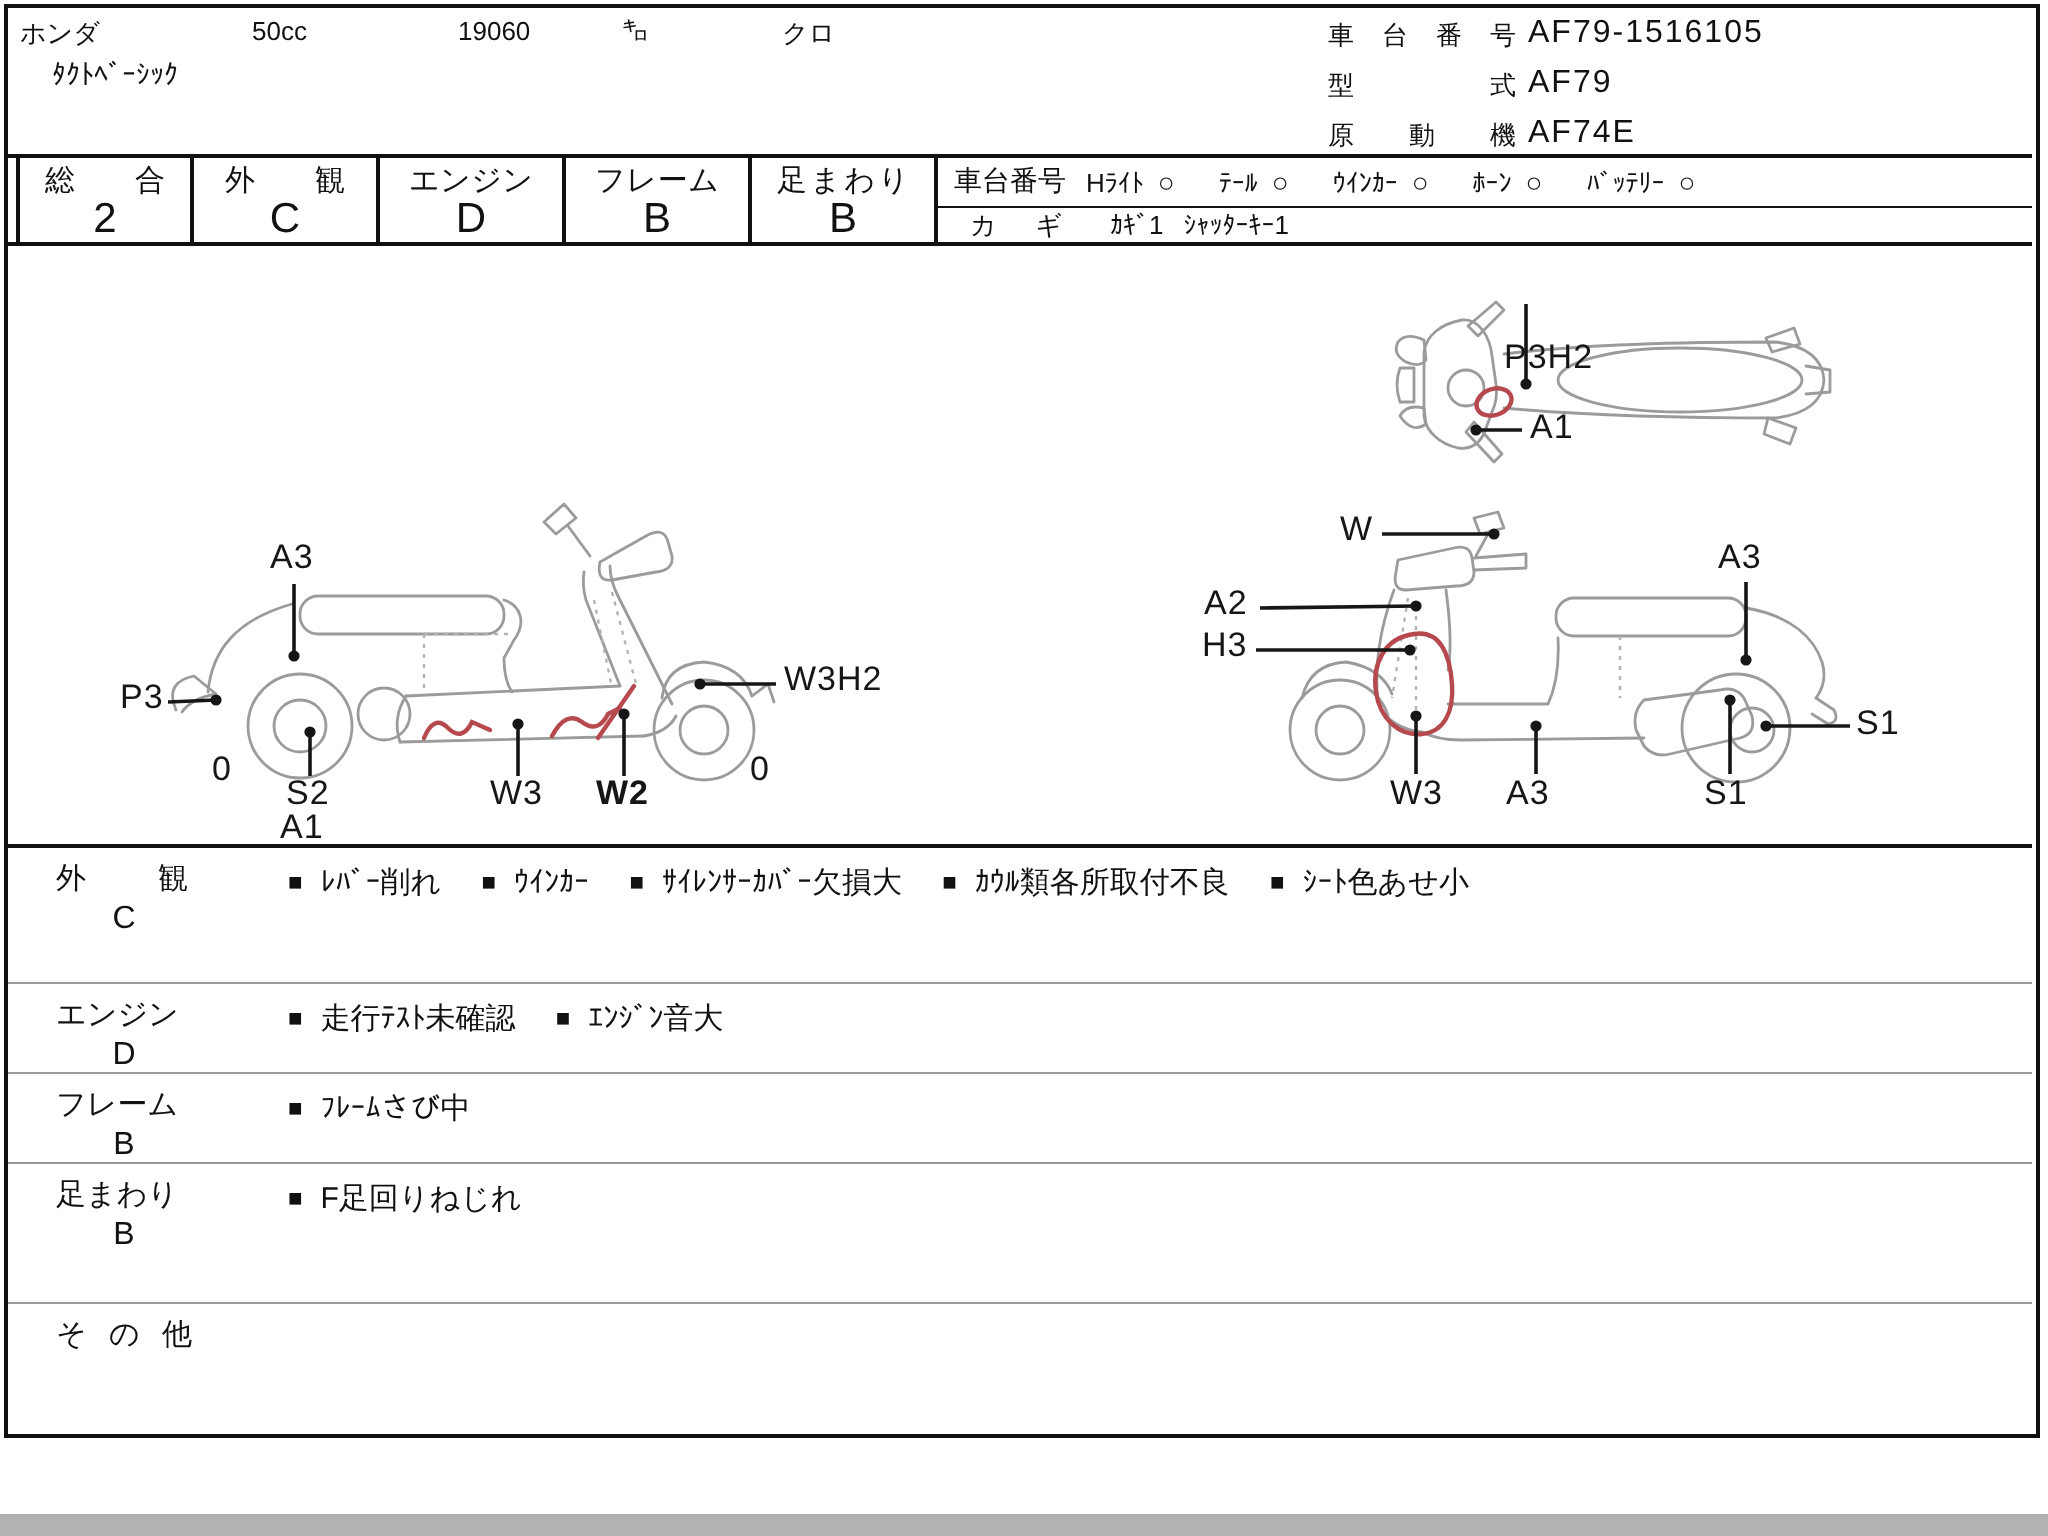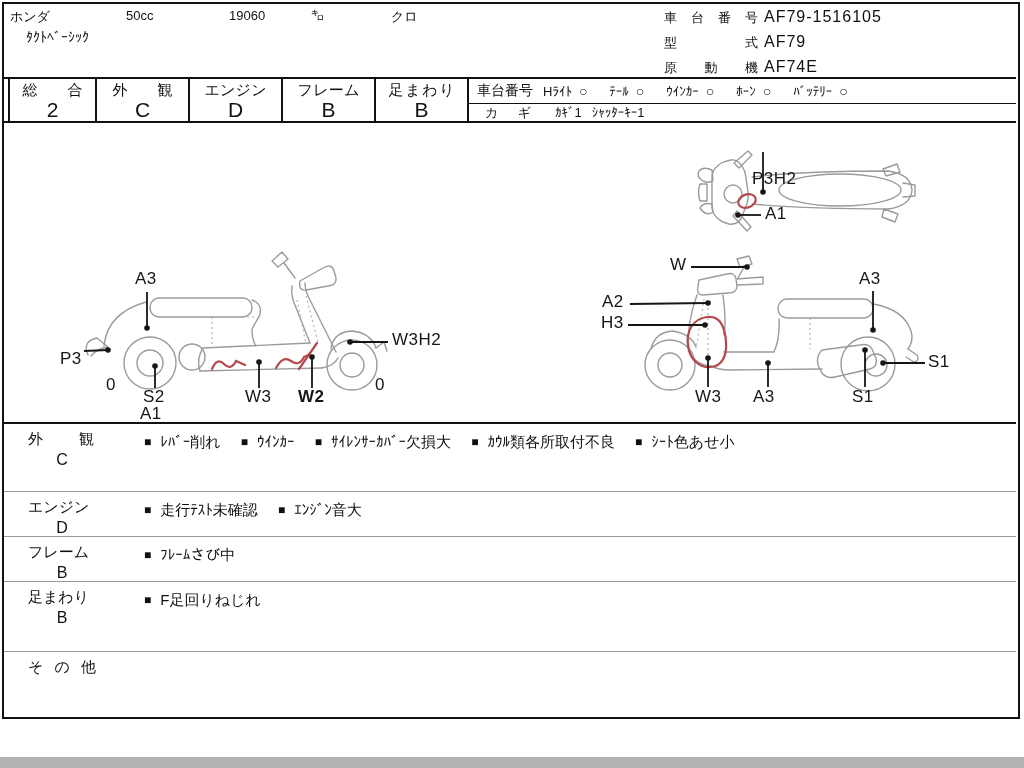--- a/index.html
+++ b/index.html
@@ -227,21 +227,21 @@
         <circle cx="701" cy="197" r="2.8"></circle>
           <circle cx="704" cy="230" r="2.8"></circle>
         <circle cx="764" cy="235" r="2.8"></circle>
           <circle cx="869" cy="202" r="2.8"></circle>
         <circle cx="879" cy="235" r="2.8"></circle>
           <circle cx="861" cy="222" r="2.8"></circle>
       </g>
     </svg>
 
     <div class="dlabel" style="left:131px;top:142px;">A3</div>
-    <div class="dlabel" style="left:56px;top:222px;">P3</div>
+    <div class="dlabel" style="left:56px;top:212px;">P3</div>
     <div class="dlabel" style="left:102px;top:248px;">0</div>
     <div class="dlabel" style="left:139px;top:260px;">S2</div>
     <div class="dlabel" style="left:136px;top:277px;">A1</div>
     <div class="dlabel" style="left:241px;top:260px;">W3</div>
     <div class="dlabel" style="left:294px;top:260px;font-weight:bold;">W2</div>
     <div class="dlabel" style="left:388px;top:203px;">W3H2</div>
     <div class="dlabel" style="left:371px;top:248px;">0</div>
     <div class="dlabel" style="left:748px;top:3px;margin-top:39px;">P3H2</div>
     <div class="dlabel" style="left:761px;top:77px;">A1</div>
     <div class="dlabel" style="left:666px;top:128px;">W</div>

